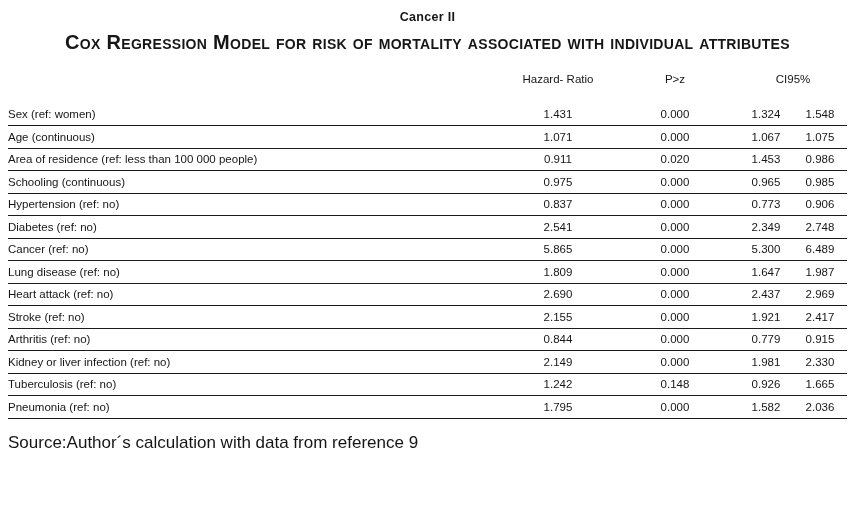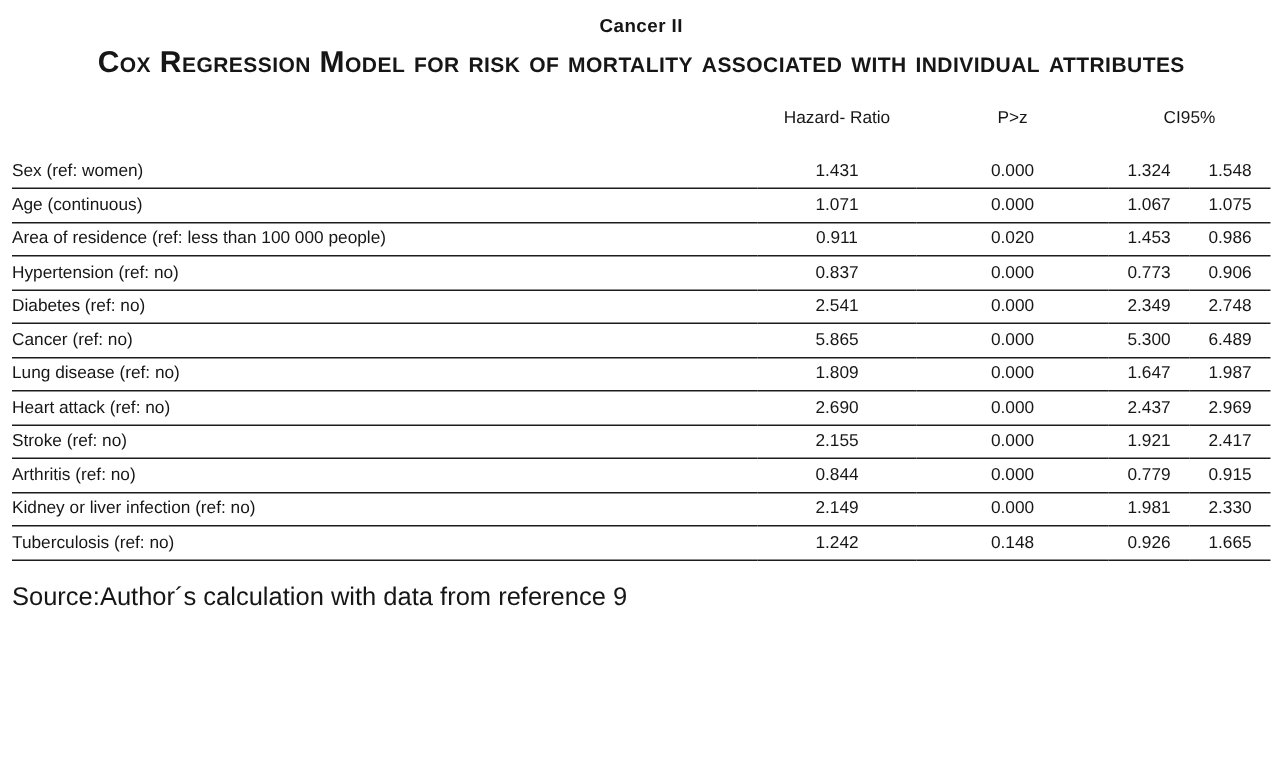--- a/index.html
+++ b/index.html
@@ -108,20 +108,27 @@
           <td class="num">1.075</td>
         </tr>
         <tr>
           <td class="lbl">Area of residence (ref: less than 100 000 people)</td>
           <td class="num">0.911</td>
           <td class="num">0.020</td>
           <td class="num">1.453</td>
           <td class="num">0.986</td>
         </tr>
         <tr>
+          <td class="lbl">Schooling (continuous)</td>
+          <td class="num">0.975</td>
+          <td class="num">0.000</td>
+          <td class="num">0.965</td>
+          <td class="num">0.985</td>
+        </tr>
+        <tr>
           <td class="lbl">Hypertension (ref: no)</td>
           <td class="num">0.837</td>
           <td class="num">0.000</td>
           <td class="num">0.773</td>
           <td class="num">0.906</td>
         </tr>
         <tr>
           <td class="lbl">Diabetes (ref: no)</td>
           <td class="num">2.541</td>
           <td class="num">0.000</td>
@@ -170,18 +177,25 @@
           <td class="num">1.981</td>
           <td class="num">2.330</td>
         </tr>
         <tr>
           <td class="lbl">Tuberculosis (ref: no)</td>
           <td class="num">1.242</td>
           <td class="num">0.148</td>
           <td class="num">0.926</td>
           <td class="num">1.665</td>
         </tr>
+        <tr>
+          <td class="lbl">Pneumonia (ref: no)</td>
+          <td class="num">1.795</td>
+          <td class="num">0.000</td>
+          <td class="num">1.582</td>
+          <td class="num">2.036</td>
+        </tr>
       </tbody>
   </table>
 
   <div class="source">Source:Author´s calculation with data from reference 9</div>
 
 </div>
 
 </body></html>

